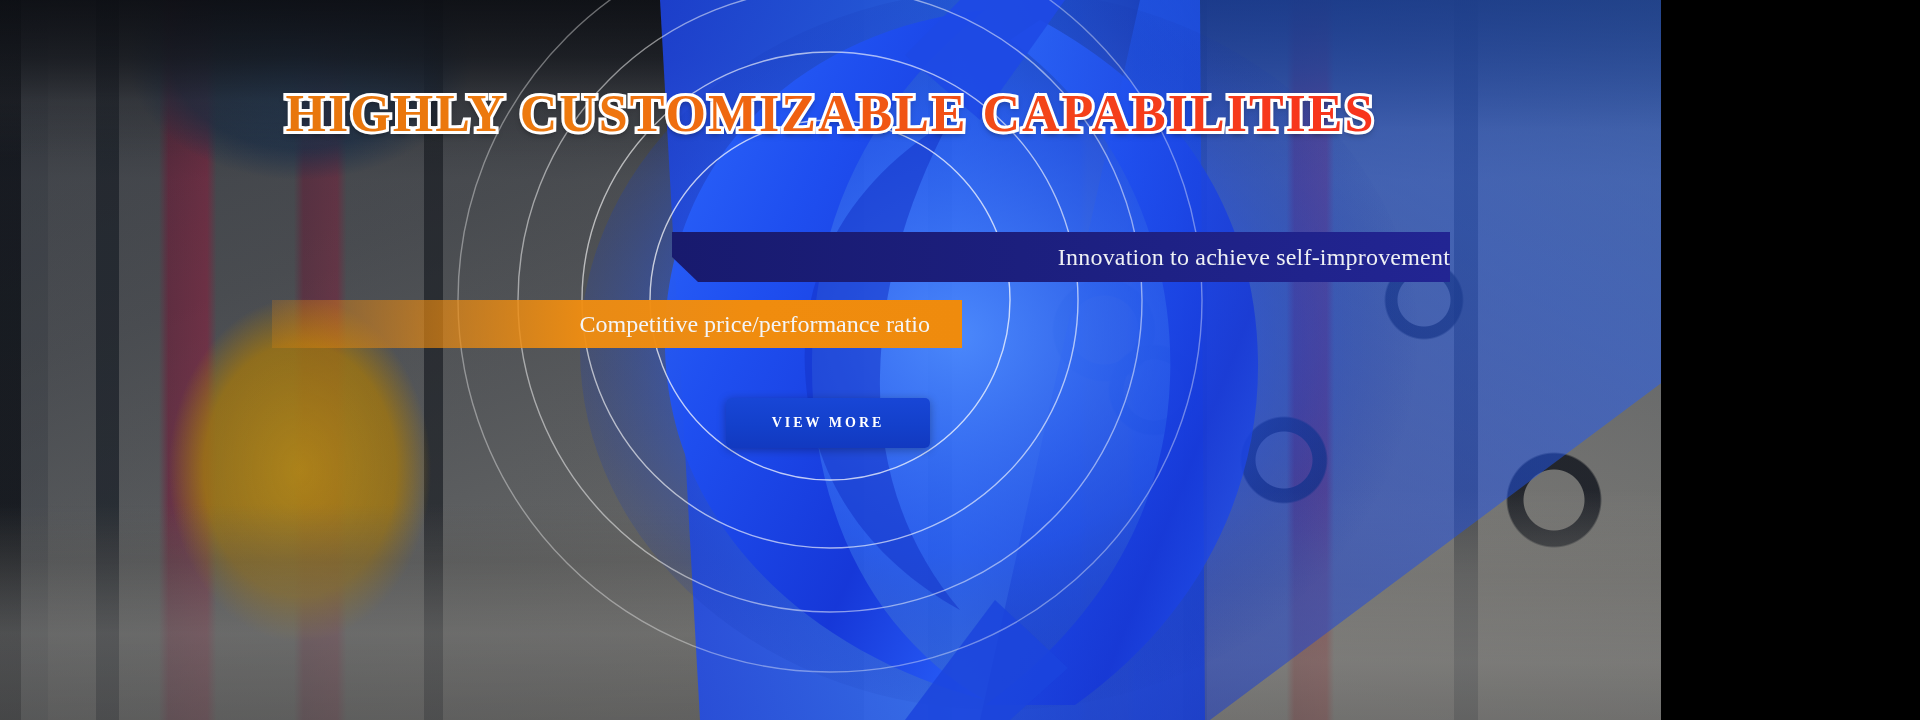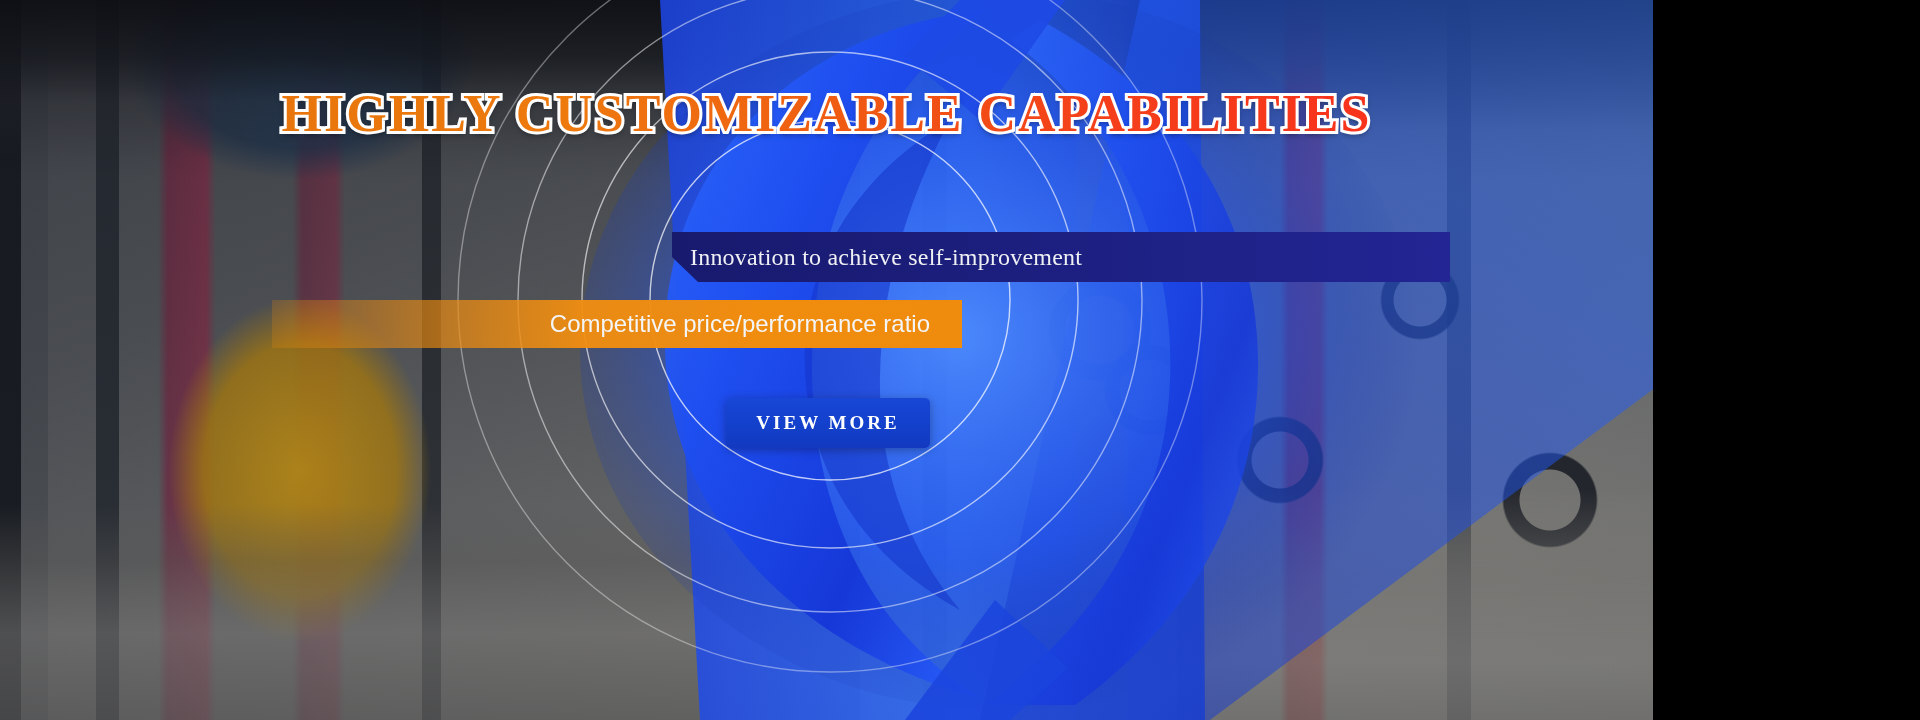--- a/index.html
+++ b/index.html
@@ -7,20 +7,21 @@
     padding: 0;
     background: #000;
   }
   #stage {
     position: relative;
     width: 1653px;
     height: 720px;
     overflow: hidden;
     font-family: "Liberation Serif", serif;
     background: #2b2e33;
+    padding-left: 8px;
   }
 
   
   .photo {
     position: absolute;
     inset: 0;
     background-color: #3c4047;
   }
   
   .photo-left {
@@ -135,21 +136,21 @@
     position: absolute;
     left: 672px;
     top: 232px;
     width: 778px;
     height: 50px;
     background: linear-gradient(90deg, #181a6e 0%, #1c1f7e 45%, #222593 100%);
     -webkit-clip-path: polygon(0 0, 100% 0, 100% 100%, 26px 100%, 0 50%);
     clip-path: polygon(0 0, 100% 0, 100% 100%, 26px 100%, 0 50%);
     display: flex;
     align-items: center;
-    justify-content: flex-start;
+    justify-content: flex-end;
   }
   .bar-navy span {
     color: #eef0f4;
     font-size: 24px;
     font-family: "Liberation Serif", serif;
     letter-spacing: .2px;
     padding-left: 18px;
   }
 
   
@@ -162,38 +163,38 @@
     background: linear-gradient(90deg, rgba(238,136,12,.22) 0%, rgba(240,140,14,.62) 22%, rgba(242,142,16,.95) 45%, #f08c0e 70%, #ef8b0d 100%);
     -webkit-clip-path: polygon(0 0, 100% 0, 100% 100%, 0 100%);
     clip-path: polygon(0 0, 100% 0, 100% 100%, 0 100%);
     display: flex;
     align-items: center;
     justify-content: flex-end;
   }
   .bar-orange span {
     color: #f4f5f7;
     font-size: 24px;
-    font-family: Liberation Sans, sans-serif;
+    font-family: Liberation Serif, serif;
     padding-right: 32px;
     white-space: nowrap;
   }
 
   
   .btn-view {
     position: absolute;
     left: 726px;
     top: 398px;
     width: 204px;
     height: 50px;
     border: none;
     border-radius: 5px;
     background: linear-gradient(180deg, #1846d6 0%, #1340cb 55%, #1239c0 100%);
     color: #ffffff;
     font-family: "Liberation Serif", serif;
-    font-size: 19px;
+    font-size: 14px;
     font-weight: 700;
     letter-spacing: 3px;
     text-transform: uppercase;
     cursor: pointer;
     box-shadow: 0 2px 10px rgba(0,0,0,.3);
   }
 </style>
 </head>
 <body>
 

